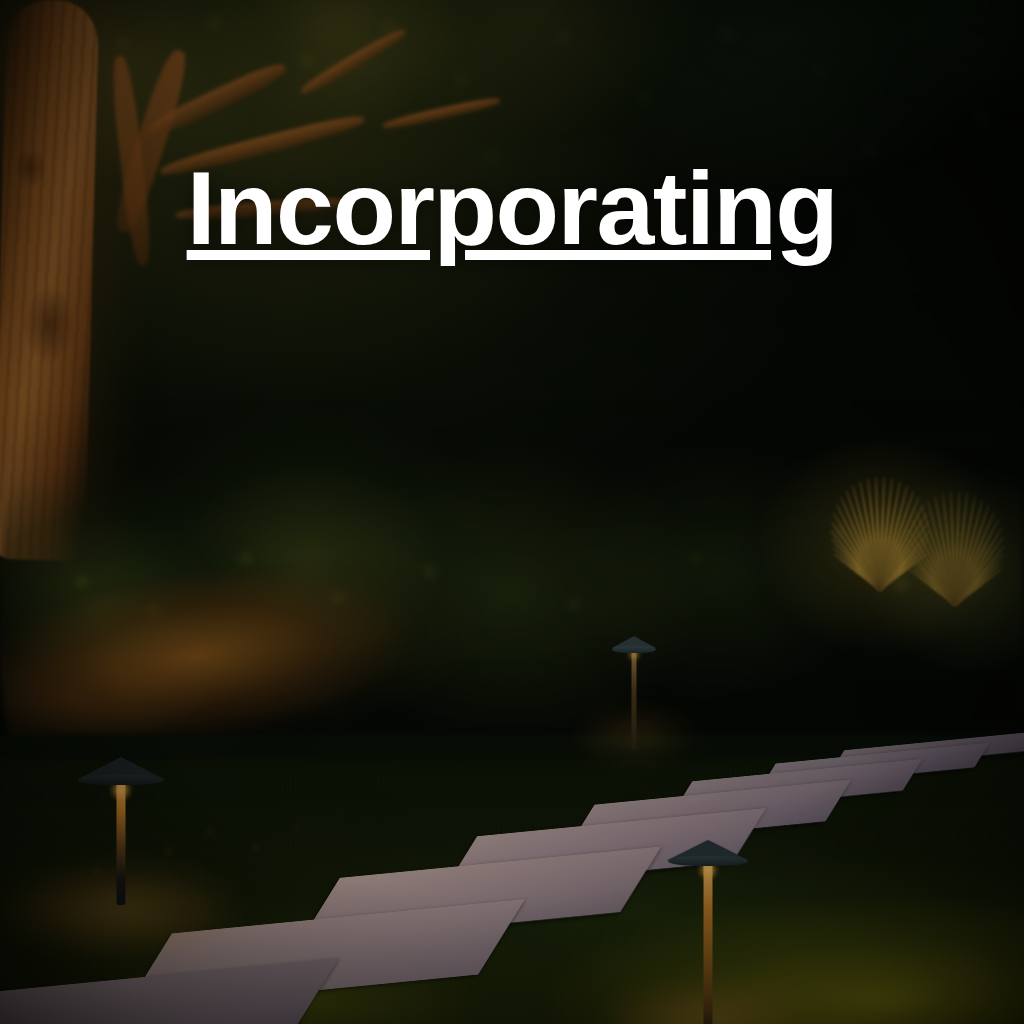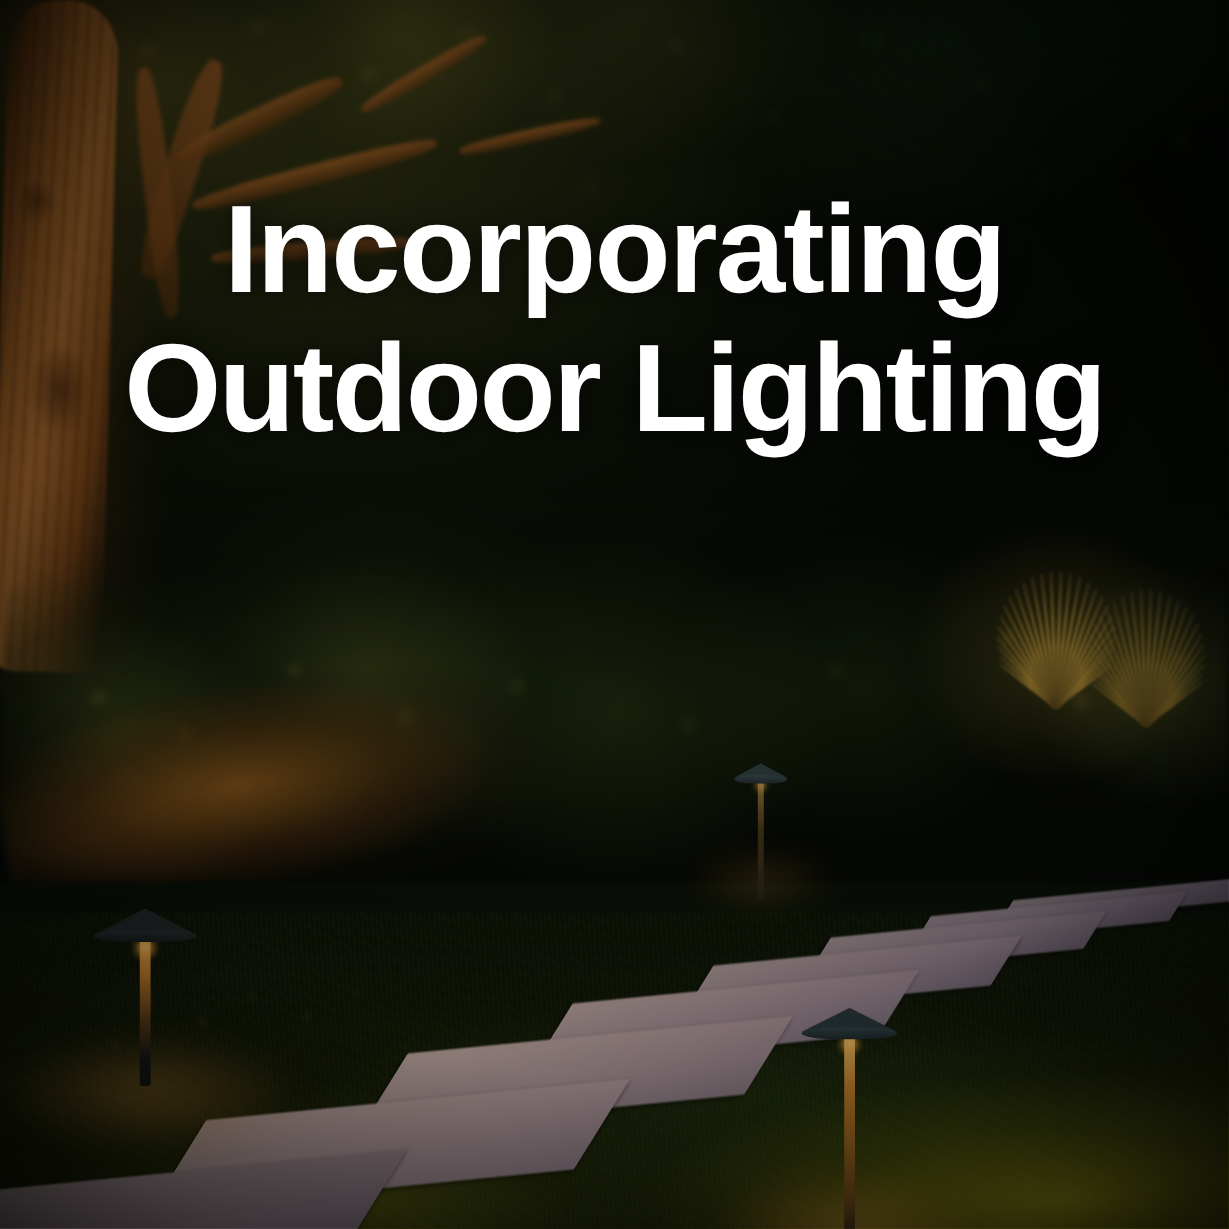--- a/index.html
+++ b/index.html
@@ -282,21 +282,21 @@
     color:#fff;
     font-weight:700;
     font-size:104px;
     line-height:1.12;
     letter-spacing:-1.5px;
     padding:0 26px;
     box-sizing:border-box;
     text-shadow: 0 2px 18px rgba(0,0,0,.45), 0 0 40px rgba(0,0,0,.30);
     -webkit-font-smoothing:antialiased;
   }
-  #headline .hl-line { display:block; white-space:nowrap; }
+  #headline .hl-line { display:block; white-space:nowrap;text-decoration:underline; }
   #headline .hl-line.l2 { letter-spacing:-2px; }
   #headline .hl-line.l4 { letter-spacing:-2.5px; }
 </style>
 </head>
 <body>
 
 <div id="stage">
 
   <div class="layer bg-base"></div>
   <div class="layer canopy"></div>
@@ -408,16 +408,15 @@
     <div class="fx-glow"></div>
     <div class="fx-hat"></div>
     <div class="fx-hat-skirt"></div>
   </div>
 
   <div class="layer scrim"></div>
   <div class="layer vignette"></div>
 
   <div id="headline">
     <span class="hl-line l1">Incorporating</span>
-    <span class="hl-line l2">Outdoor Lighting</span>
   </div>
 
 </div>
 
 </body></html>

